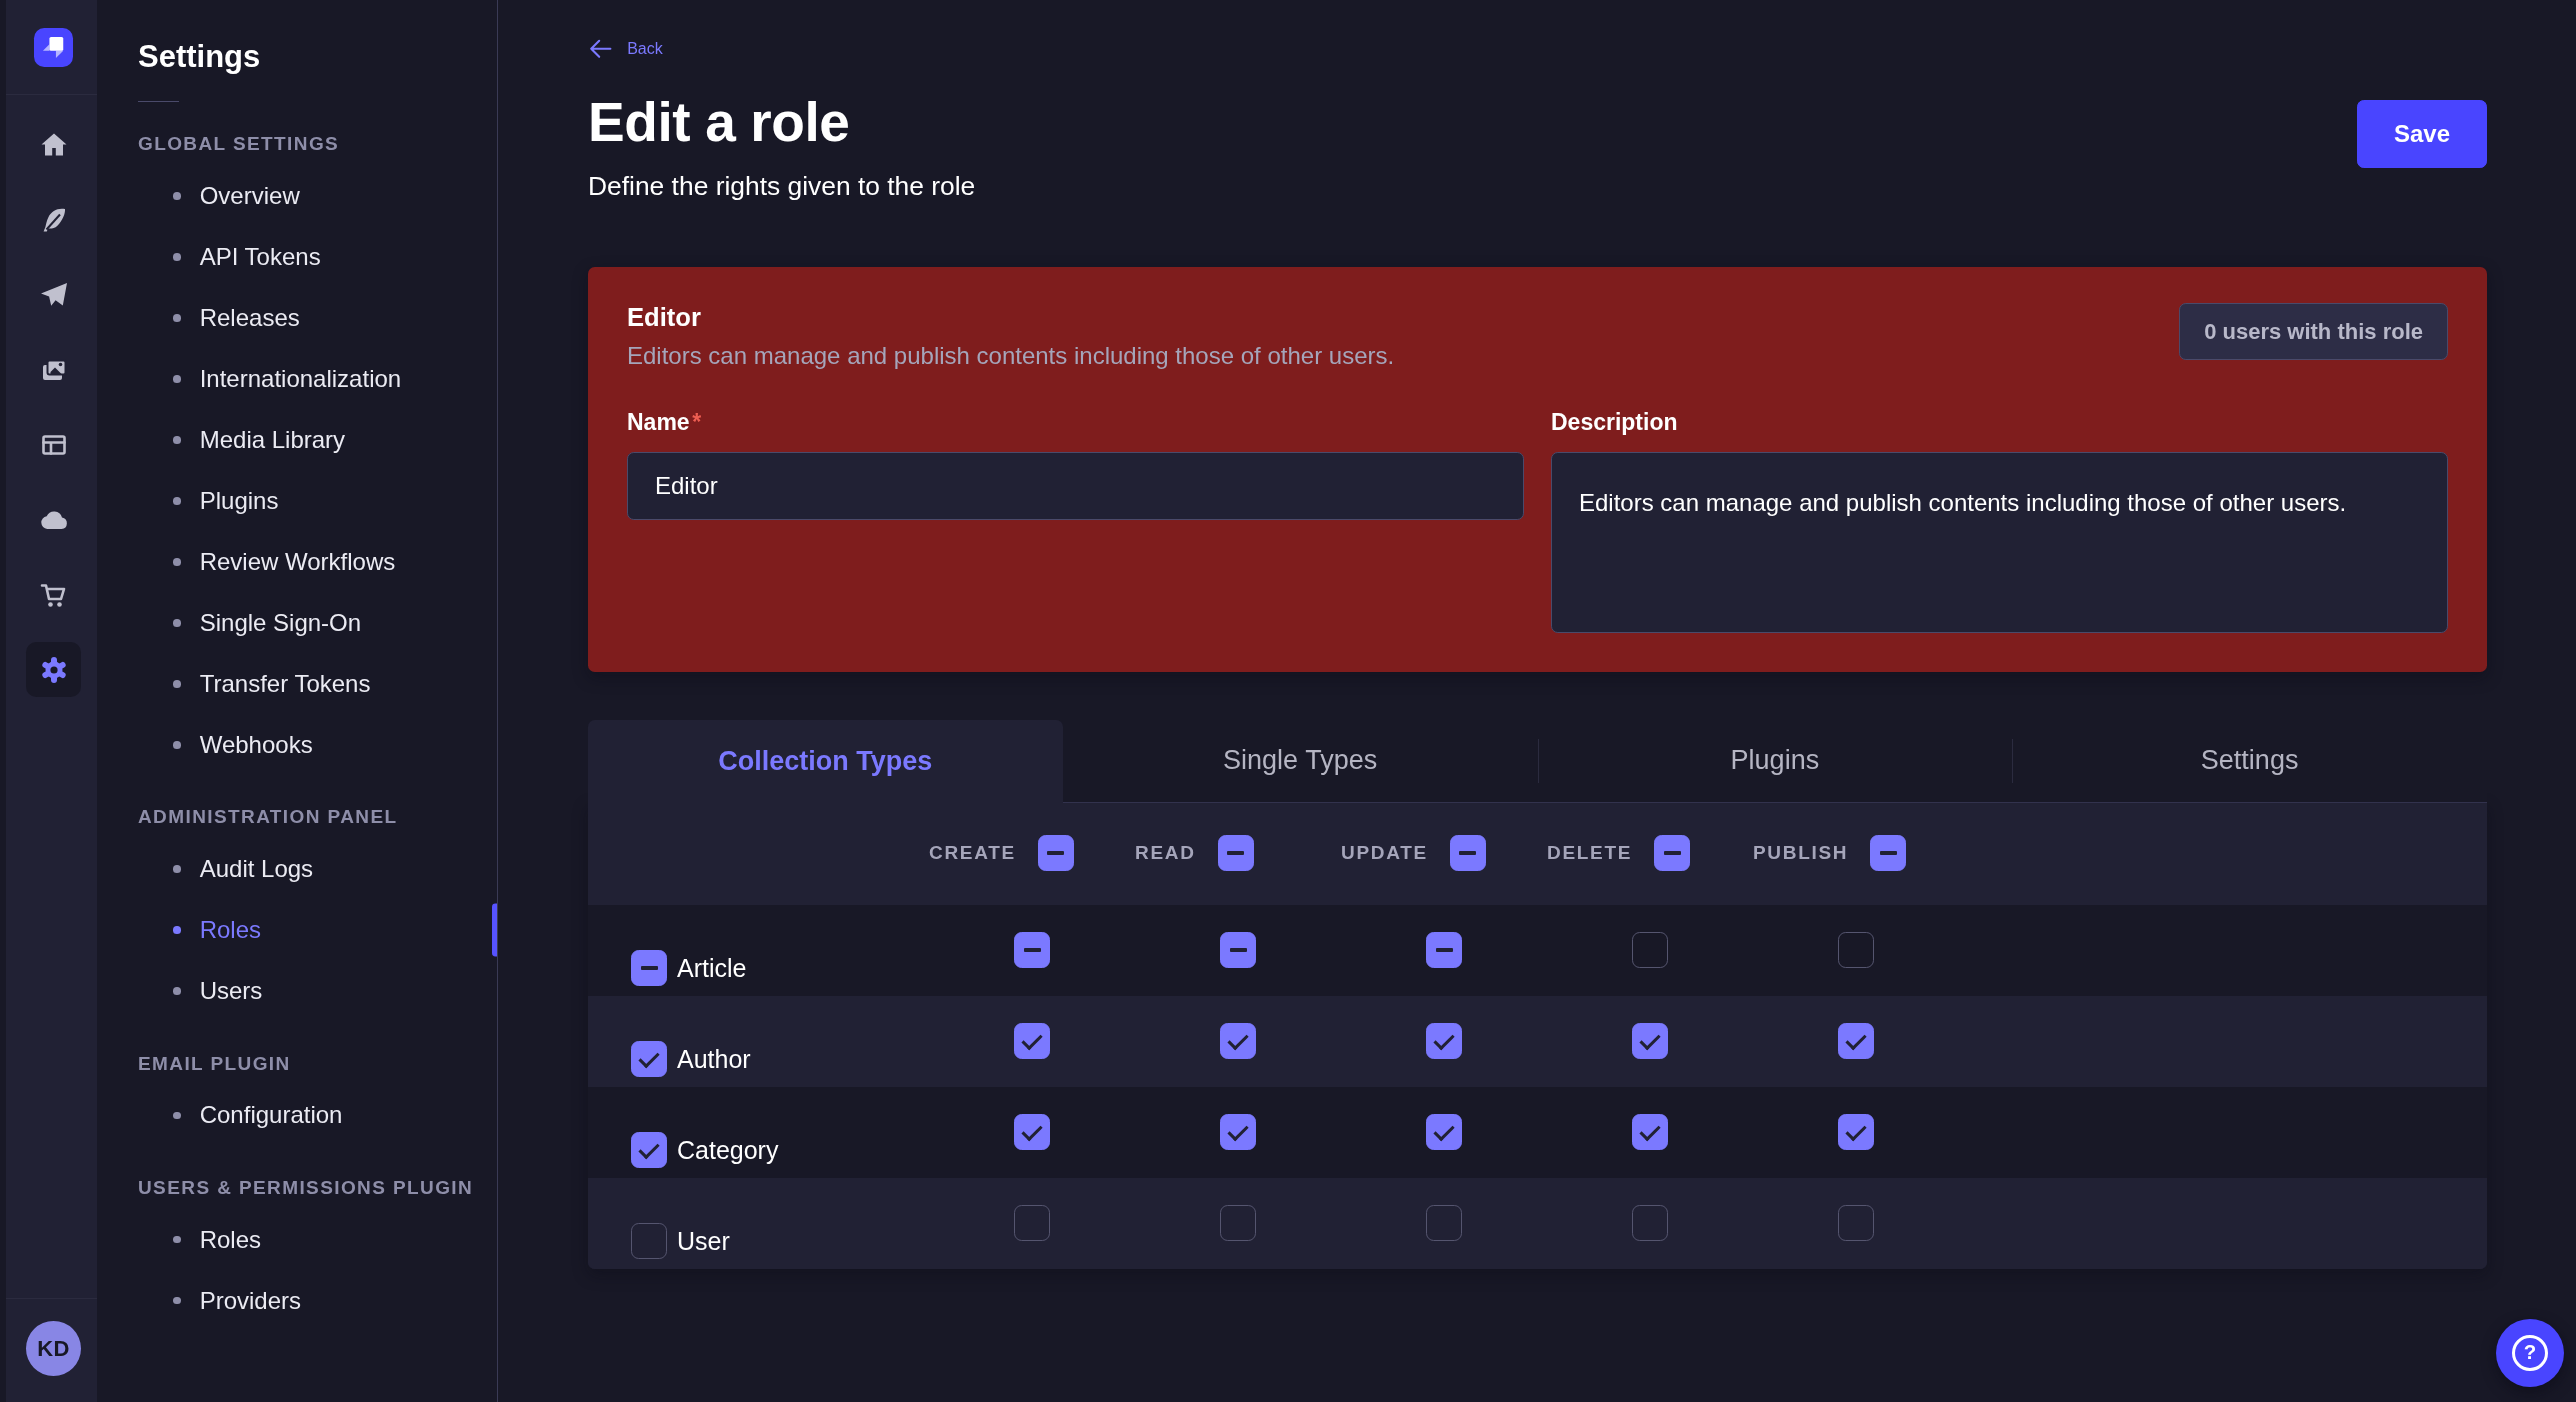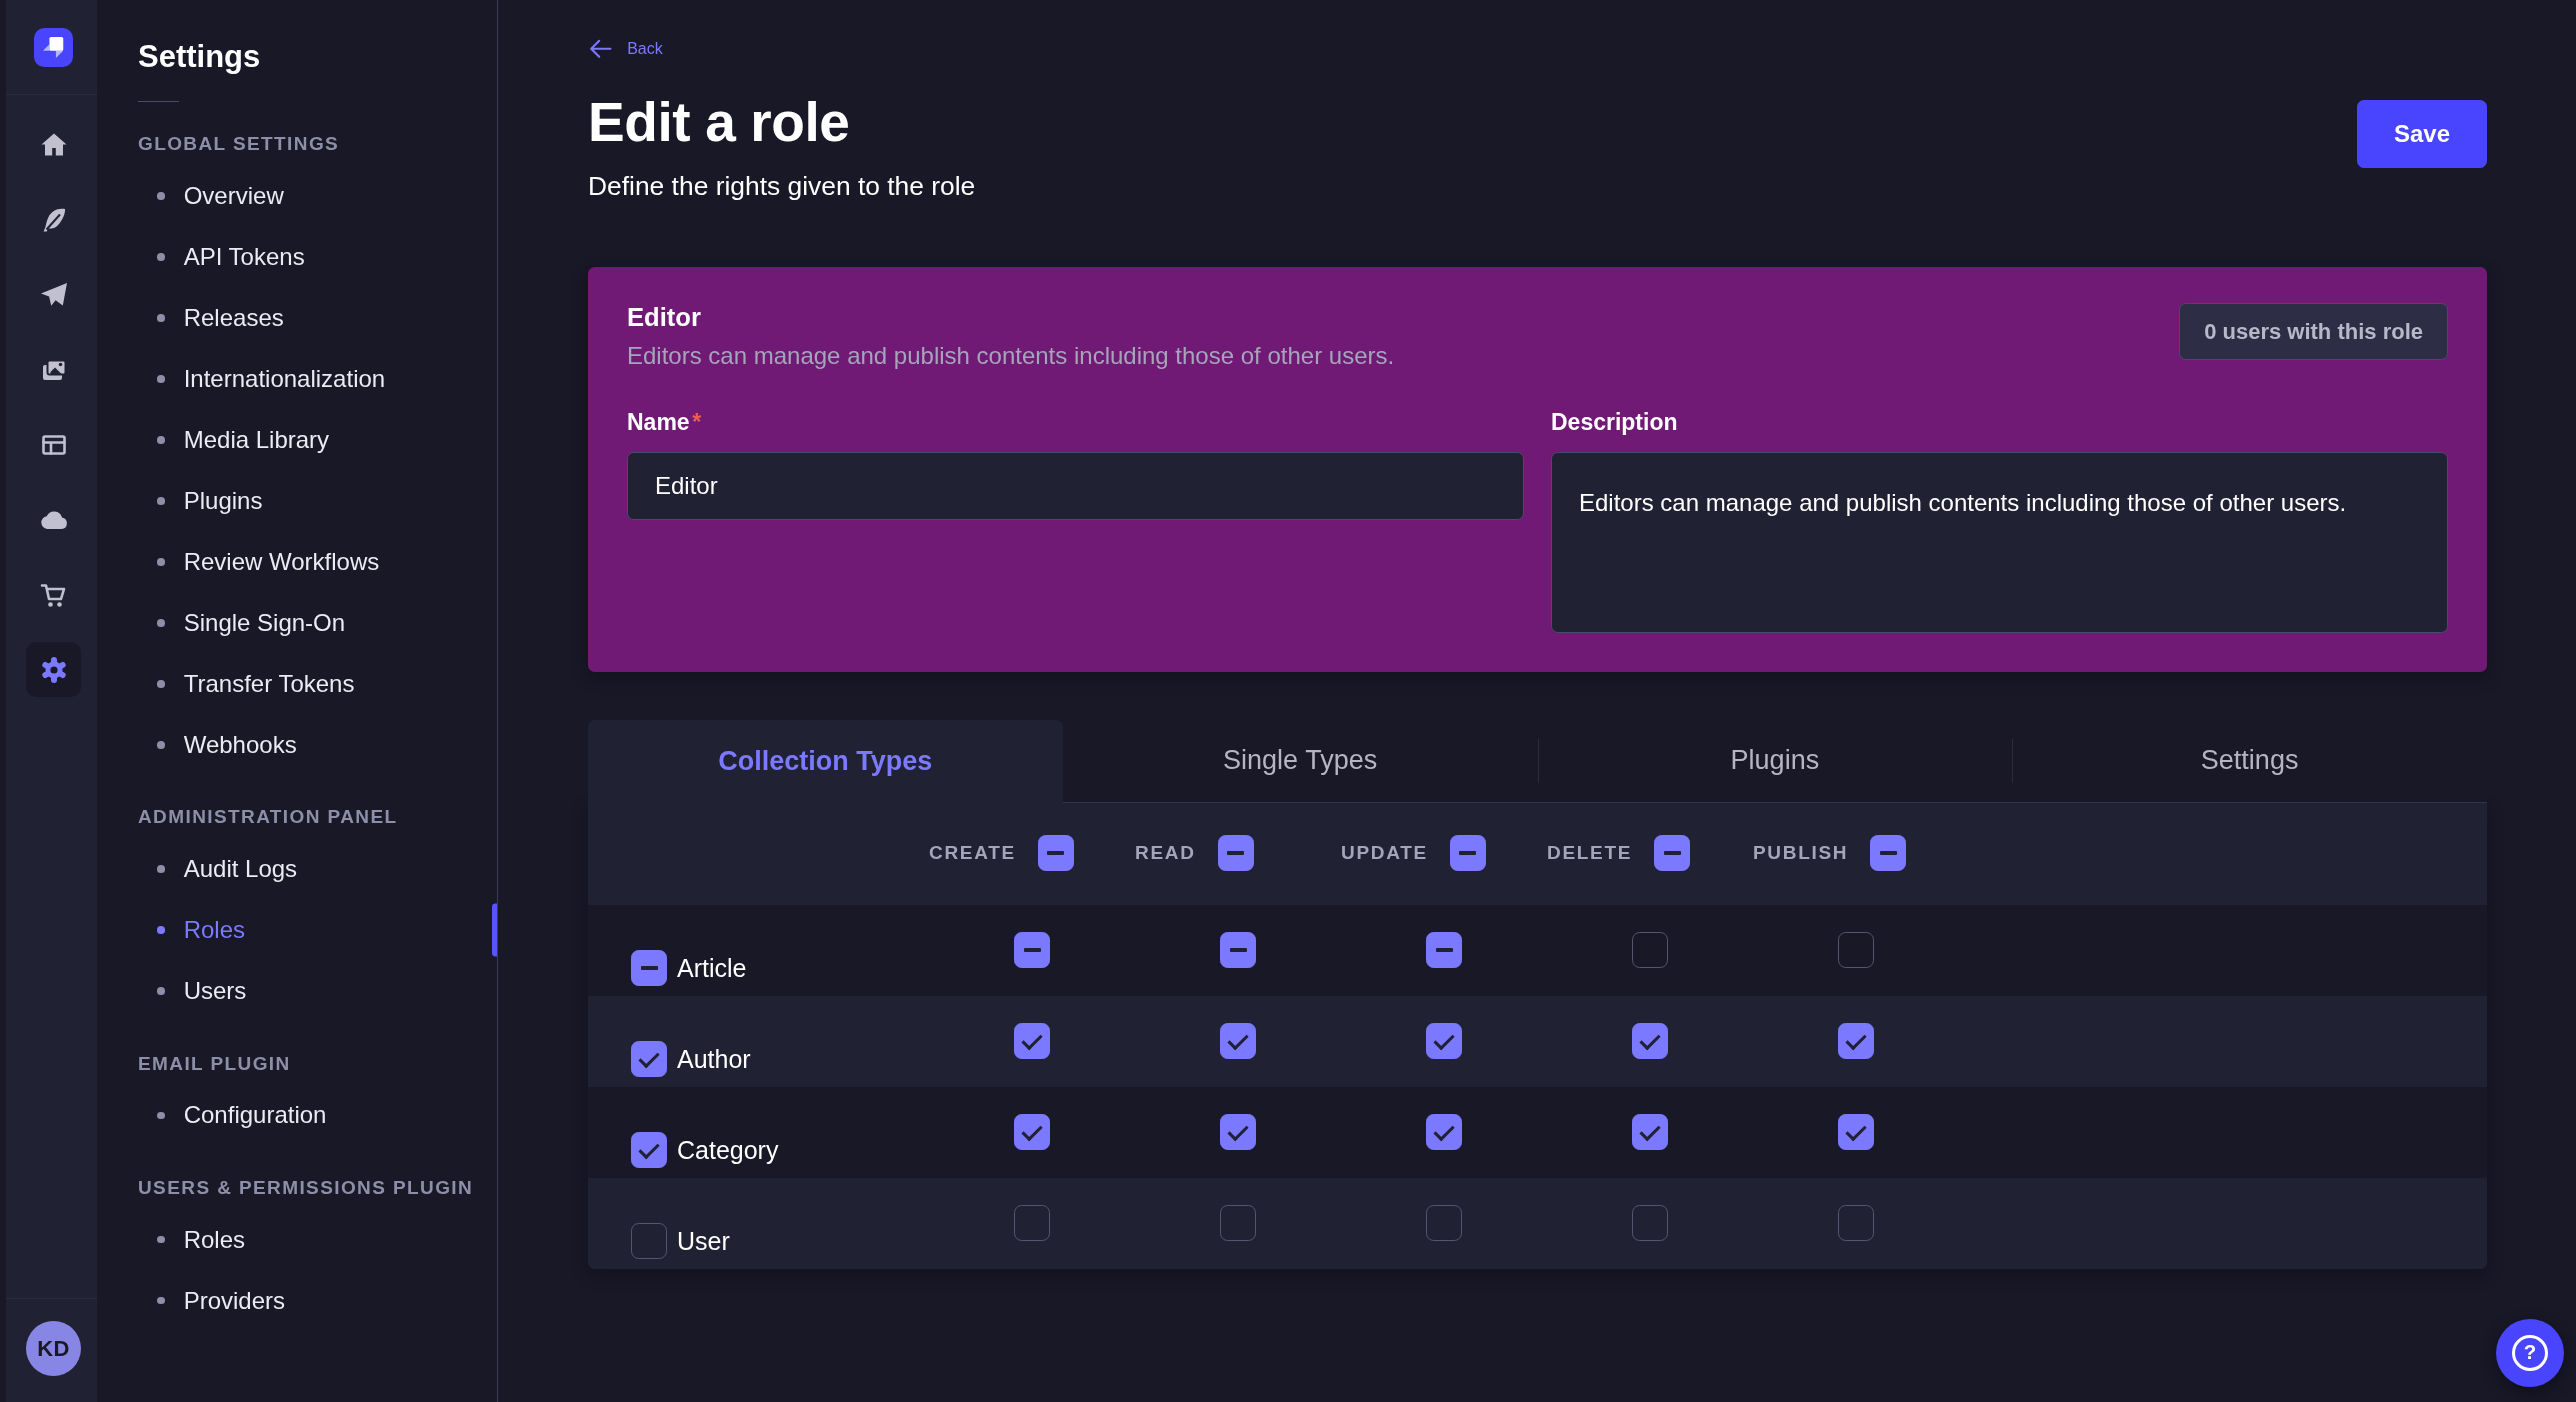--- a/index.html
+++ b/index.html
@@ -51,21 +51,21 @@
   }
   .subnav-title { padding:39px 0 0 41px; font-size:31px; font-weight:700; color:#ffffff; }
   .subnav-divider { width:41px; height:1.7px; background:#4a4a6a; margin:25.6px 0 5.1px 41px; }
   .nav-group { margin-top:31px; }
   .nav-section {
     margin:0 0 10.2px 41px; font-size:19px; font-weight:700;
     letter-spacing:1.4px; color:#8e8ea9;
   }
   .nav-item {
     position:relative; display:flex; align-items:center; gap:19px;
-    height:61px; padding-left:60px; font-size:24px; color:#ebebf3; cursor:pointer;
+    height:61px; padding-left:76px; font-size:24px; color:#ebebf3; cursor:pointer;
   }
   .bullet { width:7.7px; height:7.7px; border-radius:50%; background:#8e8ea9; flex:0 0 auto; }
   .nav-item.active { color:#7b79ff; }
   .nav-item.active .bullet { background:#7b79ff; }
   .nav-item.active::after {
     content:""; position:absolute; right:0; top:50%; transform:translateY(-50%);
     width:5.1px; height:53px; background:#5753ff; border-radius:3.4px 0 0 3.4px;
   }
 
   
@@ -79,21 +79,21 @@
   .page-title { font-size:55px; font-weight:700; letter-spacing:-0.4px; color:#ffffff; }
   .page-sub { margin-top:17px; font-size:26.4px; color:#ffffff; }
   .save-btn {
     background:#4945ff; border:0.9px solid #4945ff; color:#fff;
     font-size:24px; font-weight:600; font-family:inherit;
     padding:19px 36px; border-radius:6.8px; margin-top:10.2px; cursor:pointer;
   }
 
   
   .card {
-    margin-top:65px; background:#701a75; border-radius:6.8px;
+    margin-top:65px; background:#7f1d1d; border-radius:6.8px;
     padding:36px 39px 39px 39px; box-shadow:0 5.1px 15.3px rgba(8,8,20,.35);
   }
   .card-top { display:flex; justify-content:space-between; align-items:flex-start; }
   .card-title { font-size:25.6px; font-weight:700; color:#ffffff; }
   .card-desc { margin-top:10.2px; font-size:24px; color:#a5a5ba; }
   .users-badge {
     border:0.9px solid #4a4a6a; background:#2d2d46; color:#b8b8c9;
     font-size:22px; font-weight:600; font-family:inherit;
     padding:14.5px 24px; border-radius:6.8px; cursor:pointer; white-space:nowrap;
   }

